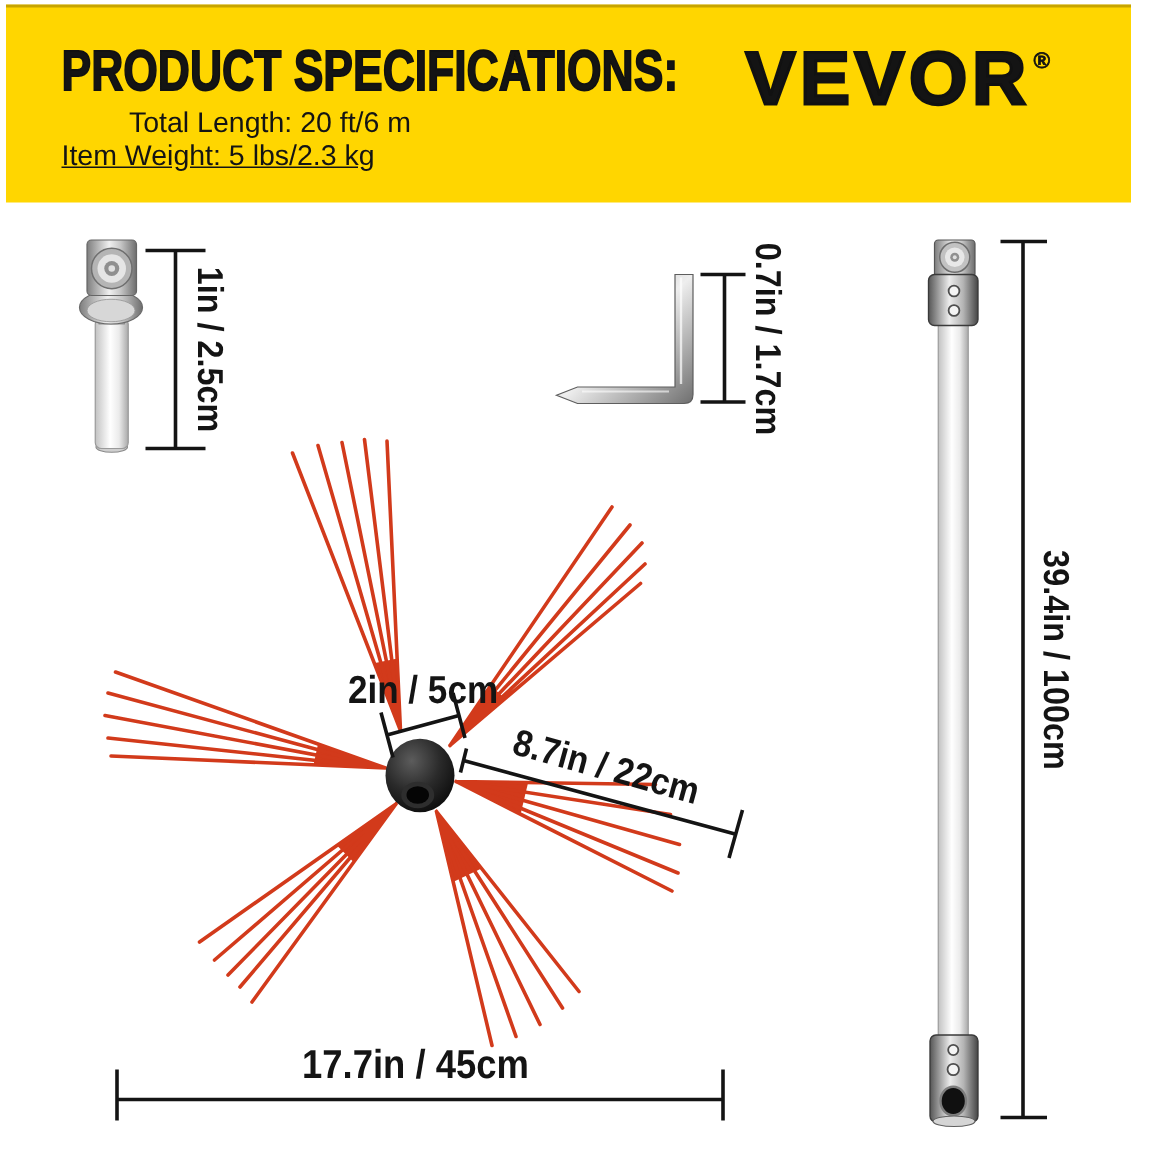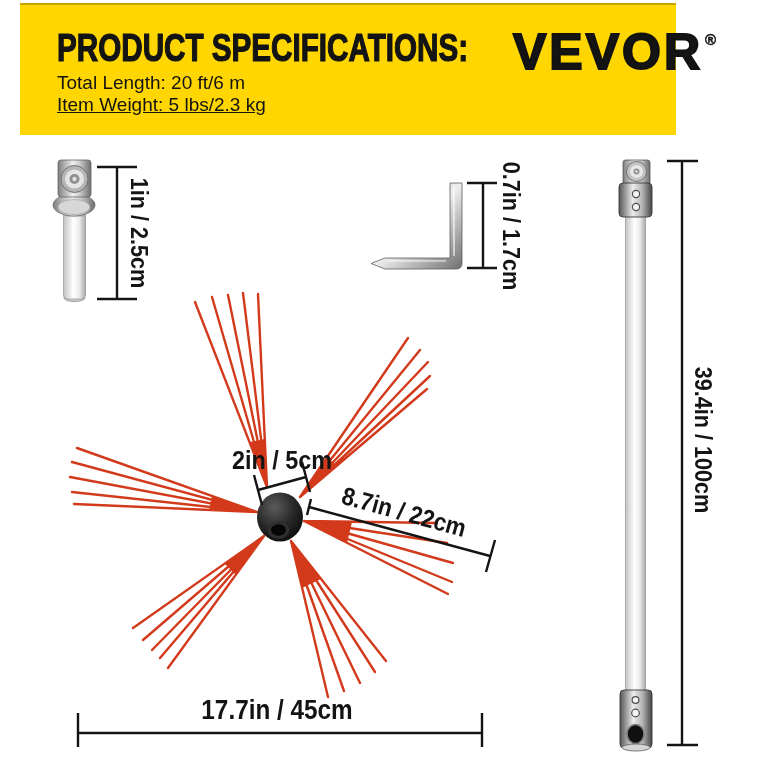--- a/index.html
+++ b/index.html
@@ -1,25 +1,25 @@
 <!DOCTYPE html>
 <html style="--banner: #FFD600; --bristle: #D23A1B; --ink: #141414;"><head>
 <meta charset="utf-8">
 <style>
   html,body{margin:0;padding:0;background:#fff;}
   .page{position:relative;width:768px;height:768px;background:#fff;overflow:hidden;
         font-family:"Liberation Sans",sans-serif;color:var(--ink,#141414);}
   
-  .banner{position:absolute;left:20px;top:3px;width:656px;height:130px;
+  .banner{position:absolute;left:4px;top:3px;width:750px;height:130px;
           background:var(--banner,#FFD600);border-top:2px solid rgba(130,105,0,.45);}
   .banner-title{position:absolute;left:37px;top:22px;font-size:38px;font-weight:900;
                 letter-spacing:0px;transform:scaleX(0.78);transform-origin:left top;
                 -webkit-text-stroke:1.2px #111;white-space:nowrap;}
   .spec-line{position:absolute;left:37px;font-size:19px;font-weight:400;white-space:nowrap;}
-  .spec-1{top:67px;}
+  .spec-1{top:67px;margin-left:45px;}
   .spec-2{top:89px;text-decoration:underline;}
   .brand{position:absolute;left:493px;top:18px;font-family:Liberation Sans, sans-serif;
          font-size:50px;font-weight:900;letter-spacing:3px;-webkit-text-stroke:2px #111;
          white-space:nowrap;}
   .brand sup{font-size:15px;font-weight:700;-webkit-text-stroke:0.5px #111;
              position:relative;top:-6px;left:2px;}
   
   svg.art{position:absolute;left:0;top:0;}
   
   .dim-label{position:absolute;font-weight:bold;font-size:25px;white-space:nowrap;

